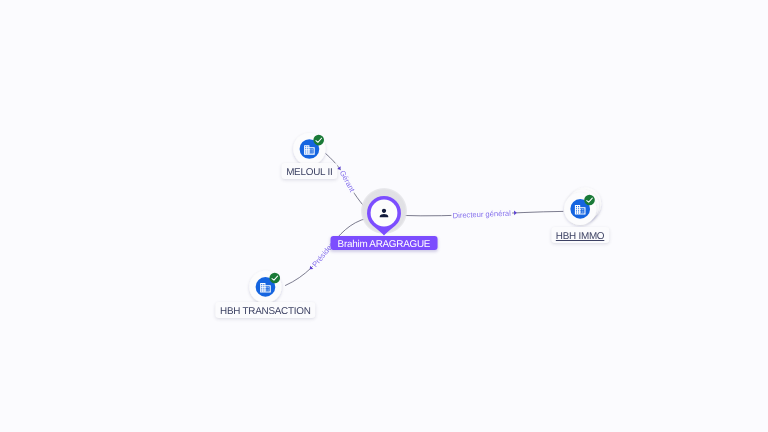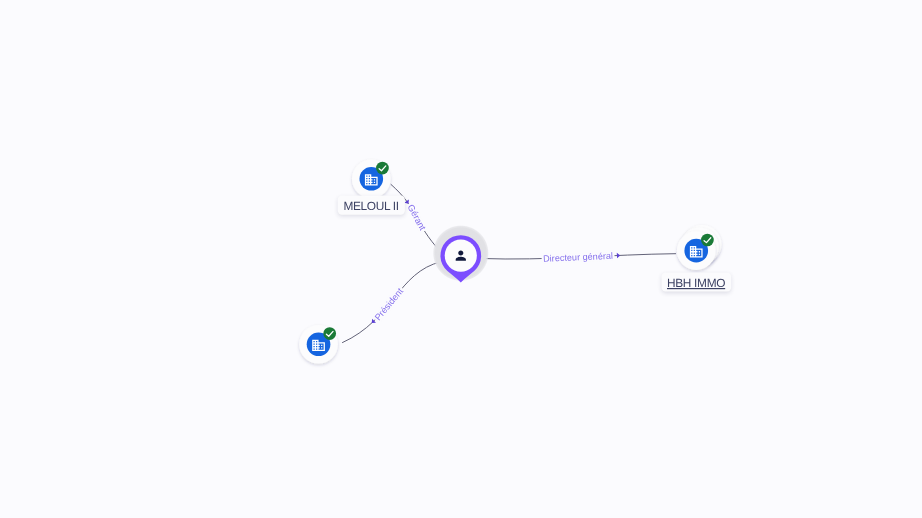--- a/index.html
+++ b/index.html
@@ -81,14 +81,16 @@
       A 17 17 0 1 1 395.14 225.84
       Q 385.60 233.60 384 235.50
       Q 382.40 233.60 372.86 225.84 Z" fill="#7c4dff"></path>
         <circle cx="384" cy="213" r="13.4" fill="#fcfcfd"></circle>
         <path d="M12 12c2.21 0 4-1.79 4-4s-1.79-4-4-4-4 1.79-4 4 1.79 4 4 4zm0 2c-2.67 0-8 1.34-8 4v2h16v-2c0-2.66-5.33-4-8-4z" fill="#121a3c" transform="translate(384,213) scale(0.5320197044334976) translate(-12,-12.1)"></path>
       </g>
     </svg>
   <div id="nodes">
       <div class="node-label" style="left: 309.4px; top: 163.3px;">MELOUL II</div>
       <div class="node-label" style="left: 580.2px; top: 227.4px; text-decoration: underline;">HBH IMMO</div>
+      <div class="node-label" style="left: 265.45px; top: 302.4px;">HBH TRANSACTION</div>
+      <div class="person-label" style="left: 384px; top: 236.4px;">Brahim ARAGRAGUE</div>
     </div>
 </div>
 
 </body></html>

